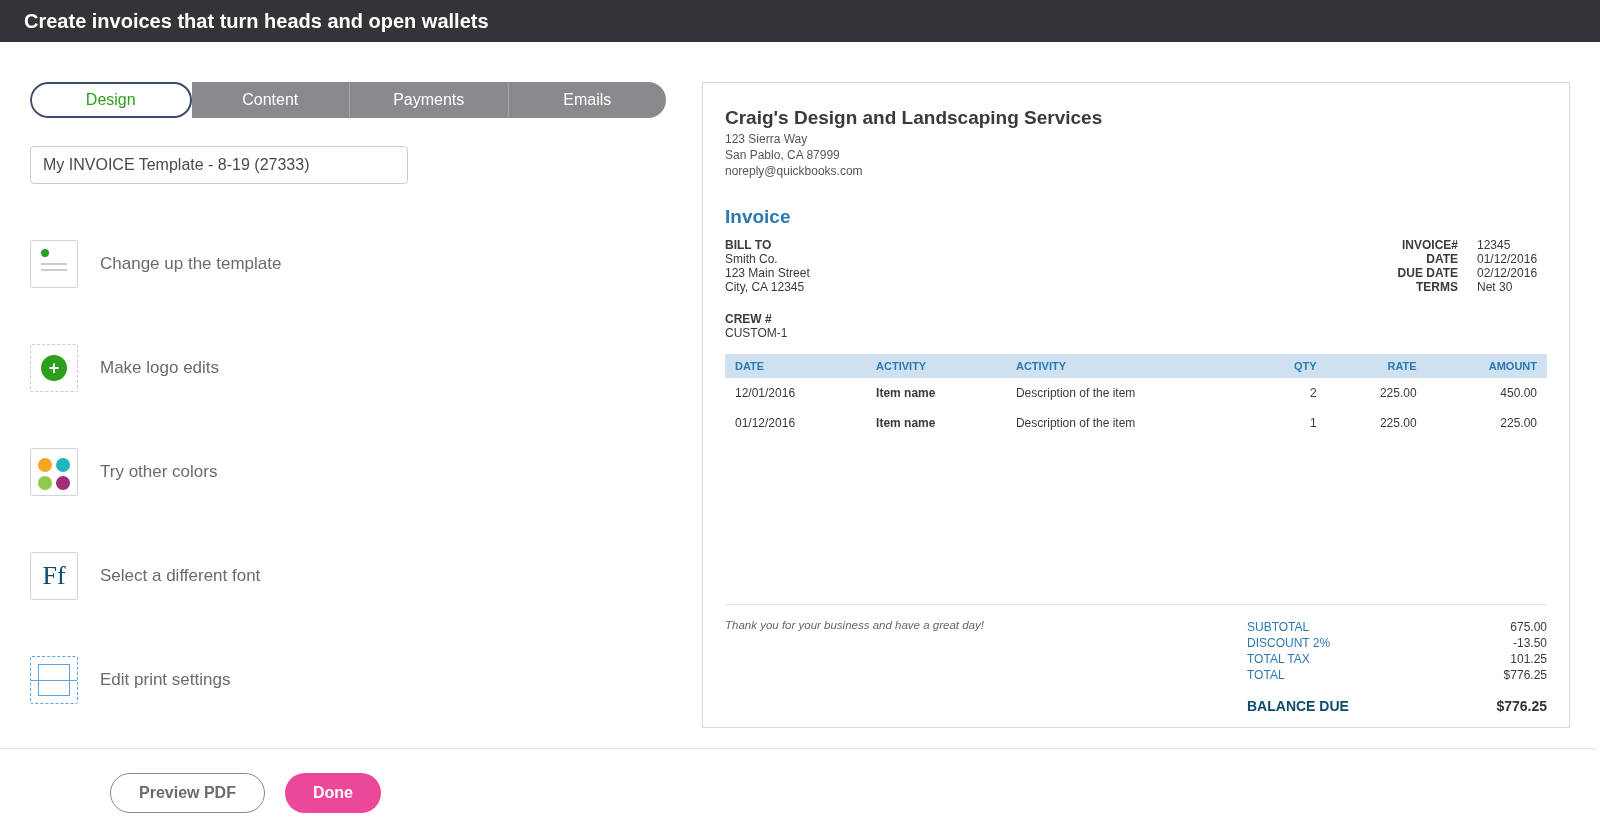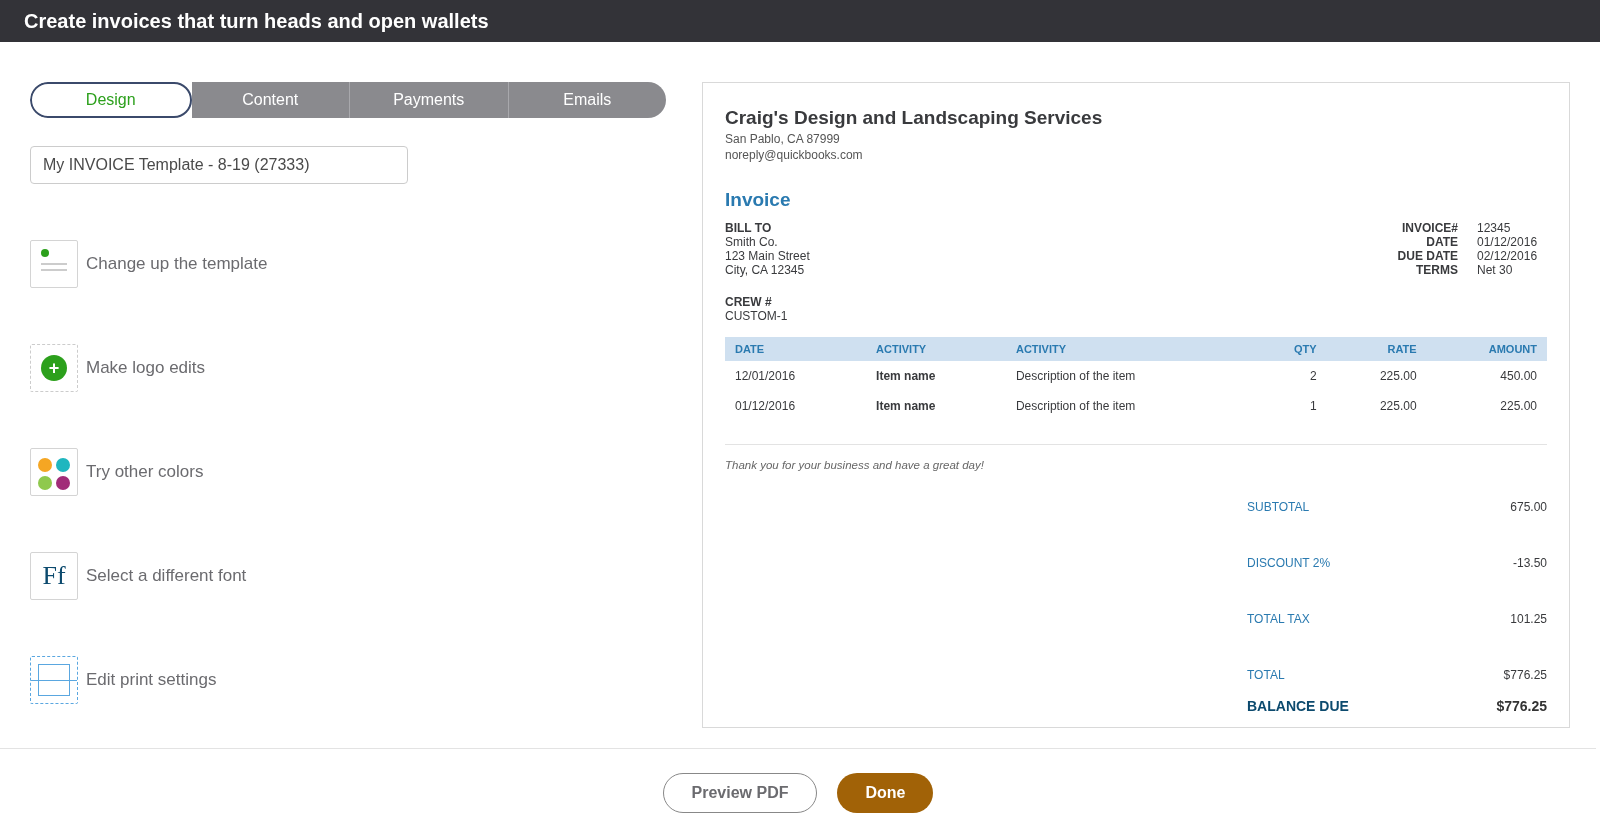--- a/index.html
+++ b/index.html
@@ -13,21 +13,21 @@
 .left { width: 636px; }
 .tabs { display: flex; border-radius: 18px; overflow: hidden; height: 36px; }
 .tab { flex: 1; display: flex; align-items: center; justify-content: center; font-size: 16px; font-weight: 500; cursor: pointer; }
 .tab.active { background: #fff; border: 2px solid #3b4a6b; border-radius: 18px; color: #2ca01c; }
 .tab.inactive { background: #8a8a8e; color: #fff; border-right: 1px solid #a8a8ac; }
 .tab.inactive:last-child { border-right: none; }
 
 .template-input { margin-top: 28px; width: 378px; height: 38px; border: 1px solid #ccc; border-radius: 4px; padding: 0 12px; font-size: 16px; color: #4a4a4a; }
 
 .options { margin-top: 56px; }
-.option-row { display: flex; align-items: center; gap: 8px; margin-bottom: 56px; cursor: pointer; }
+.option-row { display: flex; align-items: center; gap: 22px; margin-bottom: 56px; cursor: pointer; }
 .option-icon { width: 48px; height: 48px; border: 1px solid #d4d4d4; border-radius: 2px; display: flex; align-items: center; justify-content: center; position: relative; }
 .option-label { font-size: 17px; color: #6b6b6f; }
 
 
 .ico-template::before { content:""; position:absolute; top:8px; left:10px; width:8px; height:8px; background:#2ca01c; border-radius:50%; }
 .ico-template::after { content:""; position:absolute; top:22px; left:10px; right:10px; height:2px; background:#ccc; box-shadow: 0 6px 0 #ccc; }
 
 
 .ico-logo { border: 1px dashed #ccc; }
 .ico-logo .plus { width:26px; height:26px; background:#2ca01c; border-radius:50%; display:flex; align-items:center; justify-content:center; color:#fff; font-size:18px; font-weight:bold; }
@@ -61,29 +61,29 @@
 
 .grid { margin-top:14px; width:100%; border-collapse:collapse; font-size:12px; }
 .grid th { background:#cfe0f0; color:#2a7ab0; font-weight:700; text-align:left; padding:6px 10px; font-size:11px; }
 .grid th.r, .grid td.r { text-align:right; }
 .grid td { padding:8px 10px; border-bottom: none; }
 
 .spacer { flex:1; }
 .totals-area { border-top:1px solid #e3e3e3; padding-top:14px; display:flex; font-size:12px; }
 .thankyou { flex:1; font-style:italic; color:#666; font-size:11.5px; }
 .totals { width:300px; }
-.totals .trow { display:flex; justify-content:space-between; padding:1px 0;margin-top:40px; }
+.totals .trow { display:flex; justify-content:space-between; padding:1px 0; }
 .totals .lbl { color:#2a7ab0; }
 .totals .balance { font-weight:700; margin-top:14px; font-size:14px; color:#333; }
 .totals .balance .lbl { color:#0c4a6e; }
 
-.footer { position:absolute; bottom:0; left:0; right:4px; height:88px; border-top:1px solid #e3e3e3; display:flex; align-items:center; justify-content:center; padding:0 110px; gap:20px; background:#fff; }
+.footer { position:absolute; bottom:0; left:0; right:4px; height:88px; border-top:1px solid #e3e3e3; display:flex; align-items:center; justify-content:flex-start; padding:0 110px; gap:20px; background:#fff; }
 .btn { height:40px; padding:0 28px; border-radius:20px; font-size:16px; font-weight:600; cursor:pointer; display:flex; align-items:center; }
 .btn-outline { background:#fff; border:1.5px solid #888; color:#6b6b6f; }
-.btn-primary { background:#a16207; border:none; color:#fff; }
+.btn-primary { background:#ec4899; border:none; color:#fff; }
 </style>
 </head>
 <body>
 
 <div class="topbar">
   <h1>Create invoices that turn heads and open wallets</h1>
 </div>
 
 <div class="main">
   <div class="left">
@@ -122,20 +122,21 @@
       </div>
       <div class="option-row" style="margin-bottom:0">
         <div class="option-icon ico-print"></div>
         <div class="option-label">Edit print settings</div>
       </div>
     </div>
   </div>
 
   <div class="preview">
     <div class="company-name">Craig's Design and Landscaping Services</div>
+    <div class="company-line">123 Sierra Way</div>
     <div class="company-line">San Pablo, CA 87999</div>
     <div class="company-line">noreply@quickbooks.com</div>
 
     <div class="doc-title">Invoice</div>
 
     <div class="inforow">
       <div>
         <div class="billto-label">BILL TO</div>
         <div>Smith Co.</div>
         <div>123 Main Street</div>

